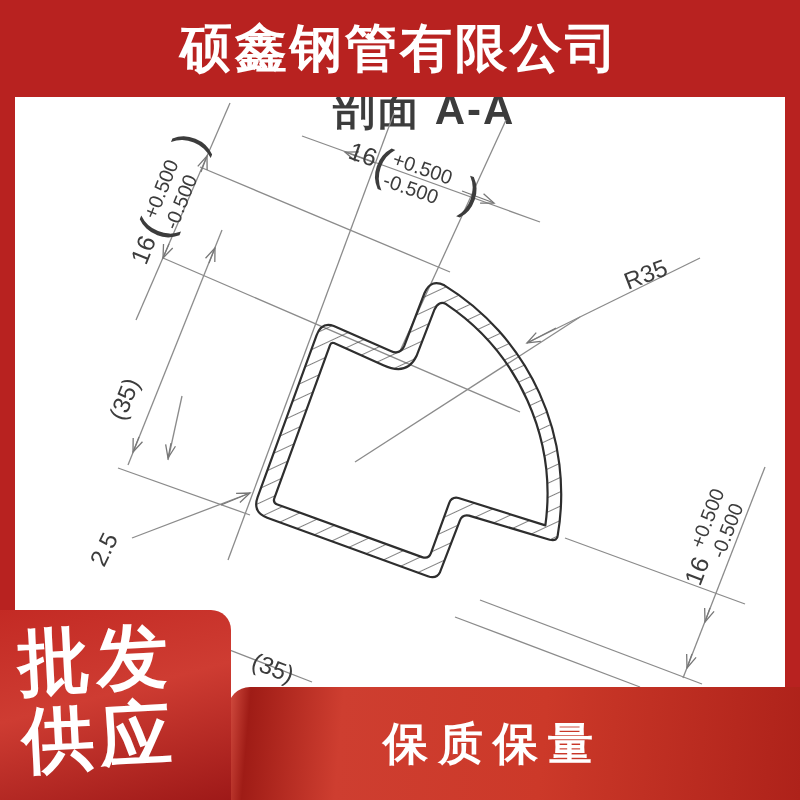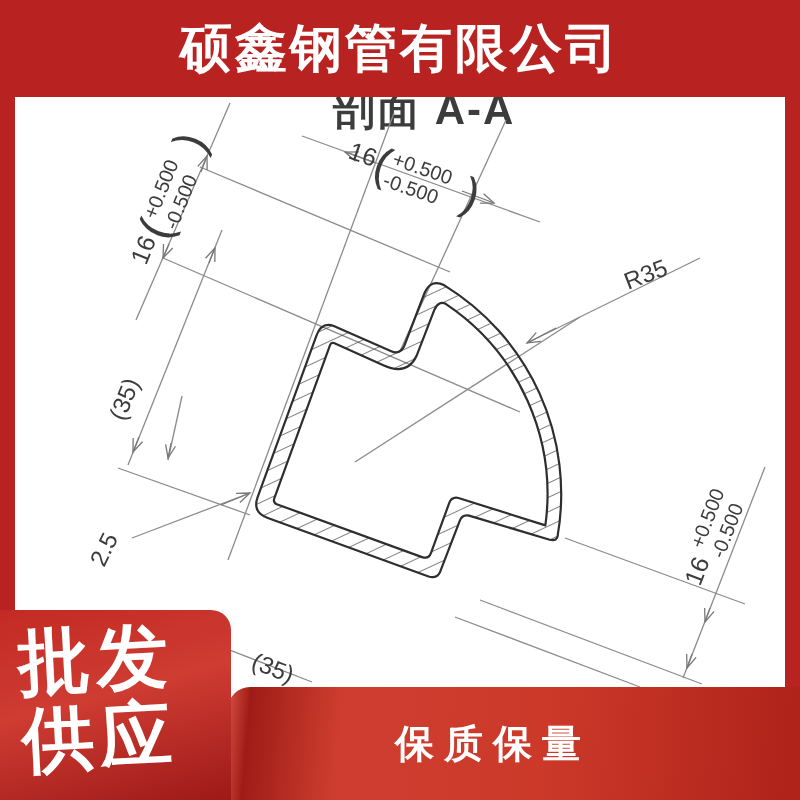--- a/index.html
+++ b/index.html
@@ -36,21 +36,21 @@
     color:#ffffff;font-size:72px;font-weight:900;line-height:78px;
     letter-spacing:6px;transform:rotate(-3deg);white-space:nowrap;
   }
   .bottom-band{
     position:absolute;left:228px;top:687px;width:572px;height:113px;
     background:linear-gradient(95deg,#d75043 0%,#9f1c16 4%,#ce3e30 20%,#cc3929 55%,#ae221a 100%);
     border-top-left-radius:22px;z-index:5;
     display:flex;align-items:center;justify-content:center;
   }
   .band-slogan{
-    color:#ffffff;font-size:39px;font-weight:700;letter-spacing:10px;
+    color:#ffffff;font-size:45px;font-weight:700;letter-spacing:10px;
     white-space:nowrap;display:flex;align-items:center;
   }
   .slogan-gap{display:inline-block;width:42px;}
   svg text{fill:#3c3c3c;}
   .dim-big-paren{font-size:46px;font-weight:400;}
 </style>
 </head>
 <body>
 
 <svg class="drawing-svg" width="800" height="800" viewBox="0 0 800 800">

